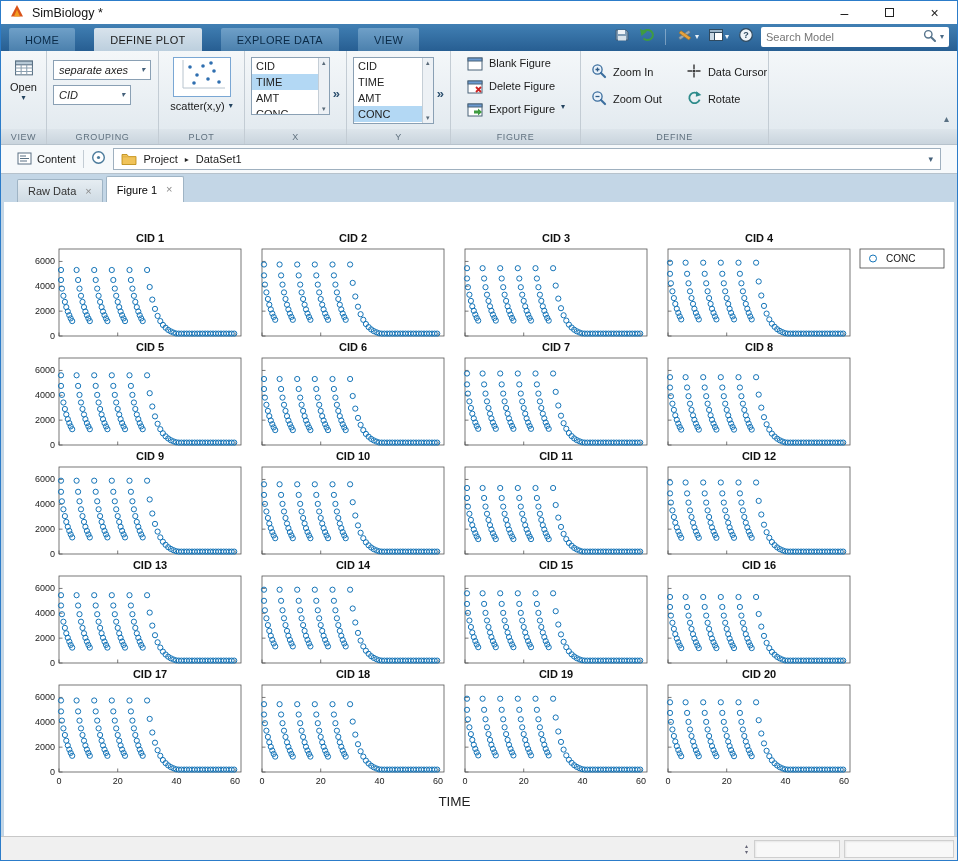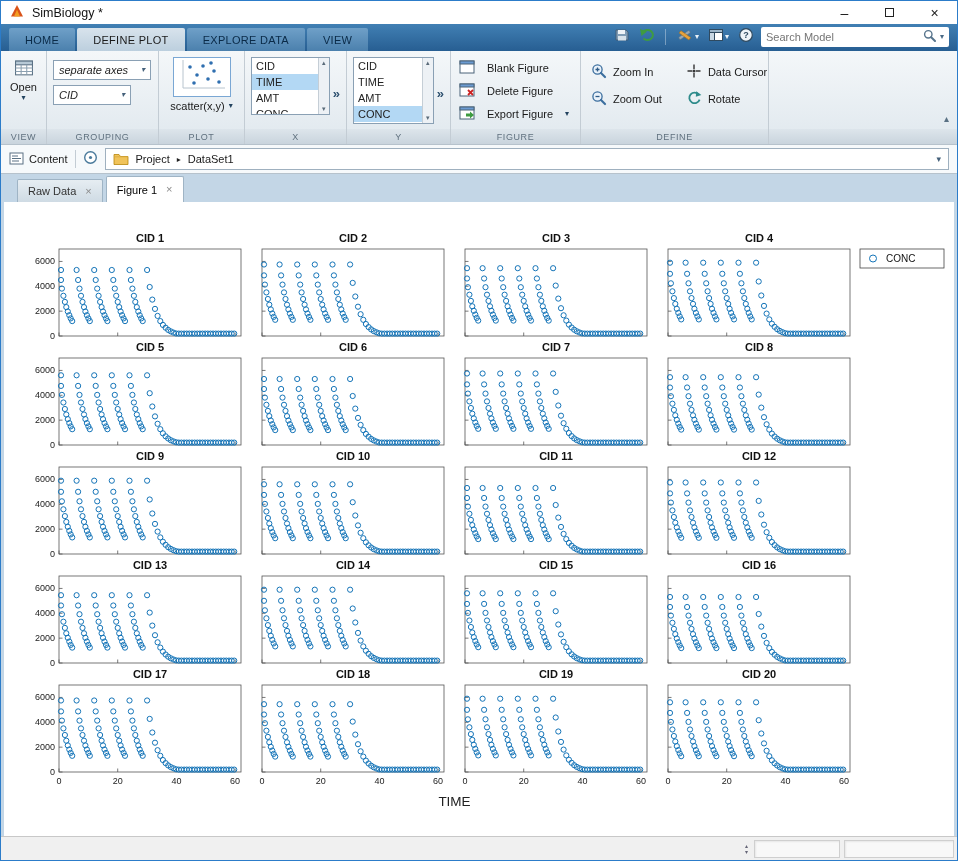--- a/index.html
+++ b/index.html
@@ -9,21 +9,21 @@
 
   
   .titlebar { height:23px; background:#fff; display:flex; align-items:center; padding-left:8px; flex:0 0 auto; }
   .titlebar .title { font-size:12.5px; color:#111; margin-left:7px; flex:1; }
   .win-controls { display:flex; height:30px; }
   .win-btn { width:45px; display:flex; align-items:center; justify-content:center; font-size:14px; color:#222; cursor:default; }
   .max-box { width:9px; height:9px; border:1px solid #222; display:inline-block; }
 
   
   .tabbar { height:27px; background:linear-gradient(180deg,#4180b4,#275e92); display:flex; align-items:flex-end; padding-left:8px; flex:0 0 auto; }
-  .tabs { display:flex; gap:2px;border-radius:7px; }
+  .tabs { display:flex; gap:19px;border-radius:7px; }
   .tab { height:23px; padding:0 16px; font-size:11px; letter-spacing:.3px; color:#0a2a47; display:flex; align-items:center;
          background:linear-gradient(#6fa0c8,#4b80ad); border-radius:2px 2px 0 0; }
   .tab.active { background:linear-gradient(#d8e3ec,#bccfde); color:#1a1a1a; }
   .qat { margin-left:auto; display:flex; align-items:center; gap:5px; padding:0 8px 2px 0; height:100%; }
   .qat-btn { display:flex; align-items:center; gap:1px; padding:1px 2px; }
   .qat-divider { width:1px; height:16px; background:rgba(255,255,255,.35); margin:0 3px; }
   .caret { font-size:8px; color:#23435f; line-height:1; }
   .qat .caret { color:#e8f1f8; }
   .searchbox { display:flex; align-items:center; background:#fff; border-radius:2px; height:20px; width:188px; padding:0 5px; gap:4px; }
   .searchbox input { border:none; outline:none; flex:1; font-size:11px; font-family:"Liberation Sans",sans-serif; color:#333; min-width:0; }
@@ -53,29 +53,29 @@
   .listbox { position:relative; background:#fff; border:1px solid #8aa0b4; font-size:11px; color:#222; overflow:hidden; flex:1; }
   .listbox.x { height:58px; } .listbox.y { height:67px; }
   .lb-item { height:16px; line-height:16px; padding-left:4px; white-space:nowrap; }
   .lb-item.sel { background:#b3d8f4; }
   .lb-scrollbar { position:absolute; right:0; top:0; bottom:0; width:11px; background:#edf1f5; border-left:1px solid #c5ced6;
                   display:flex; flex-direction:column; justify-content:space-between; align-items:center; font-size:7px; color:#5a6b7a; padding:1px 0; }
   .expand-col { display:flex; flex-direction:column; justify-content:center; }
   .expand-btn { font-size:13px; font-weight:bold; color:#2c4f6e; line-height:1; }
 
   .menu-col { flex-direction:column; gap:2px; padding-left:8px; }
-  .menu-btn { display:flex; align-items:center; gap:12px; font-size:11px; color:#1a1a1a; height:21px; }
+  .menu-btn { display:flex; align-items:flex-start; gap:6px; font-size:11px; color:#1a1a1a; height:21px;margin-left:8px; }
 
   .tools-grid { display:grid; grid-auto-flow:column; grid-template-rows:21px 21px; row-gap:6px; column-gap:24px; padding:10px 0 0 10px; }
   .tool-btn { display:flex; align-items:center; gap:6px; font-size:11px; color:#1a1a1a; }
 
   .collapse-btn { position:absolute; right:8px; bottom:20px; font-size:10px; color:#5a7184; }
 
   
-  .pathbar { height:29px; display:flex; align-items:center; gap:7px; padding:0 8px; background:#f6f9fb; border-bottom:1px solid #b6c2cc; flex:0 0 auto; }
+  .pathbar { height:29px; display:flex; align-items:center; gap:7px; padding:0 16px; background:#f6f9fb; border-bottom:1px solid #b6c2cc; flex:0 0 auto; }
   .content-btn { display:flex; align-items:center; gap:5px; font-size:11px; color:#1a1a1a; }
   .v-div { width:1px; height:18px; background:#c3ccd4; }
   .crumbbar { flex:1; display:flex; align-items:center; gap:7px; background:#fff; border:1px solid #9fb0bf; height:22px; padding:0 7px; font-size:11px; color:#1a1a1a; }
   .crumb-sep { font-size:8px; color:#222; }
   .crumbbar .caret { margin-left:auto; color:#44607a; font-size:9px; }
 
   
   .workarea { flex:1; display:flex; flex-direction:column; background:#c3d6e6; min-height:0; }
   .doctabs { height:28px; display:flex; align-items:flex-end; gap:3px; padding-left:16px; flex:0 0 auto; }
   .doctab { height:23px; display:flex; align-items:center; gap:9px; padding:0 10px; font-size:11px; color:#333;

